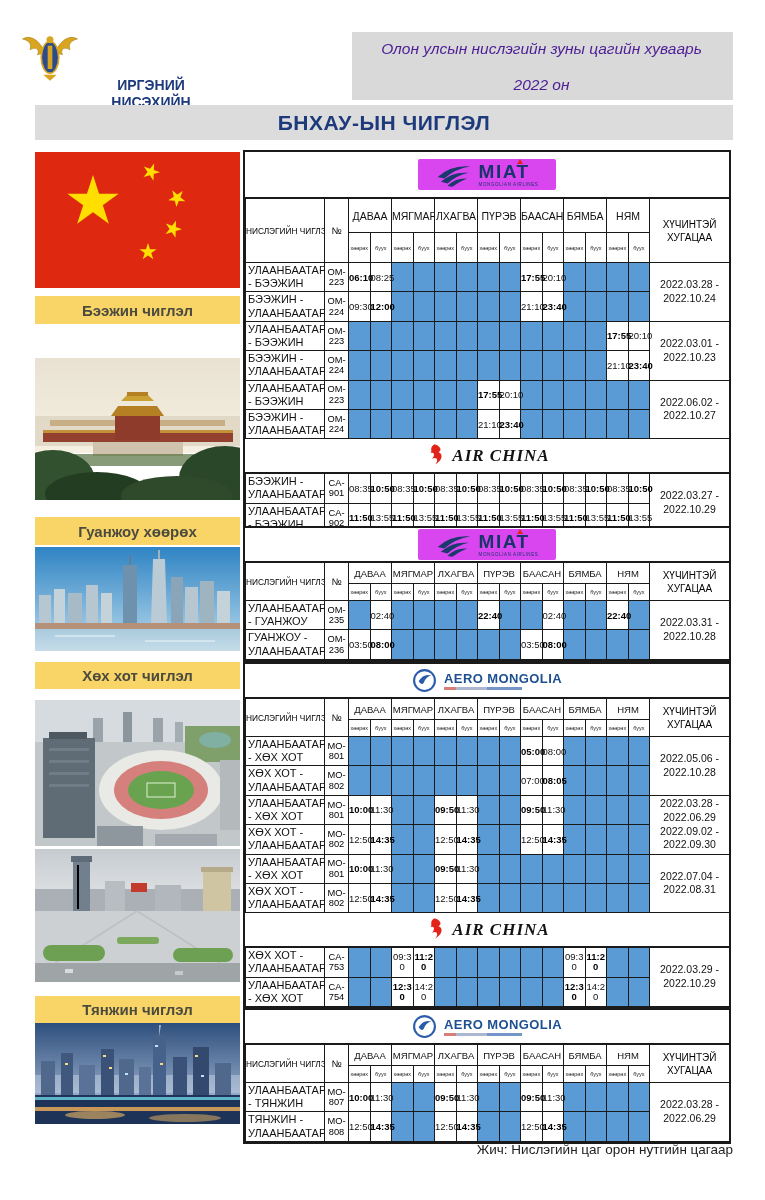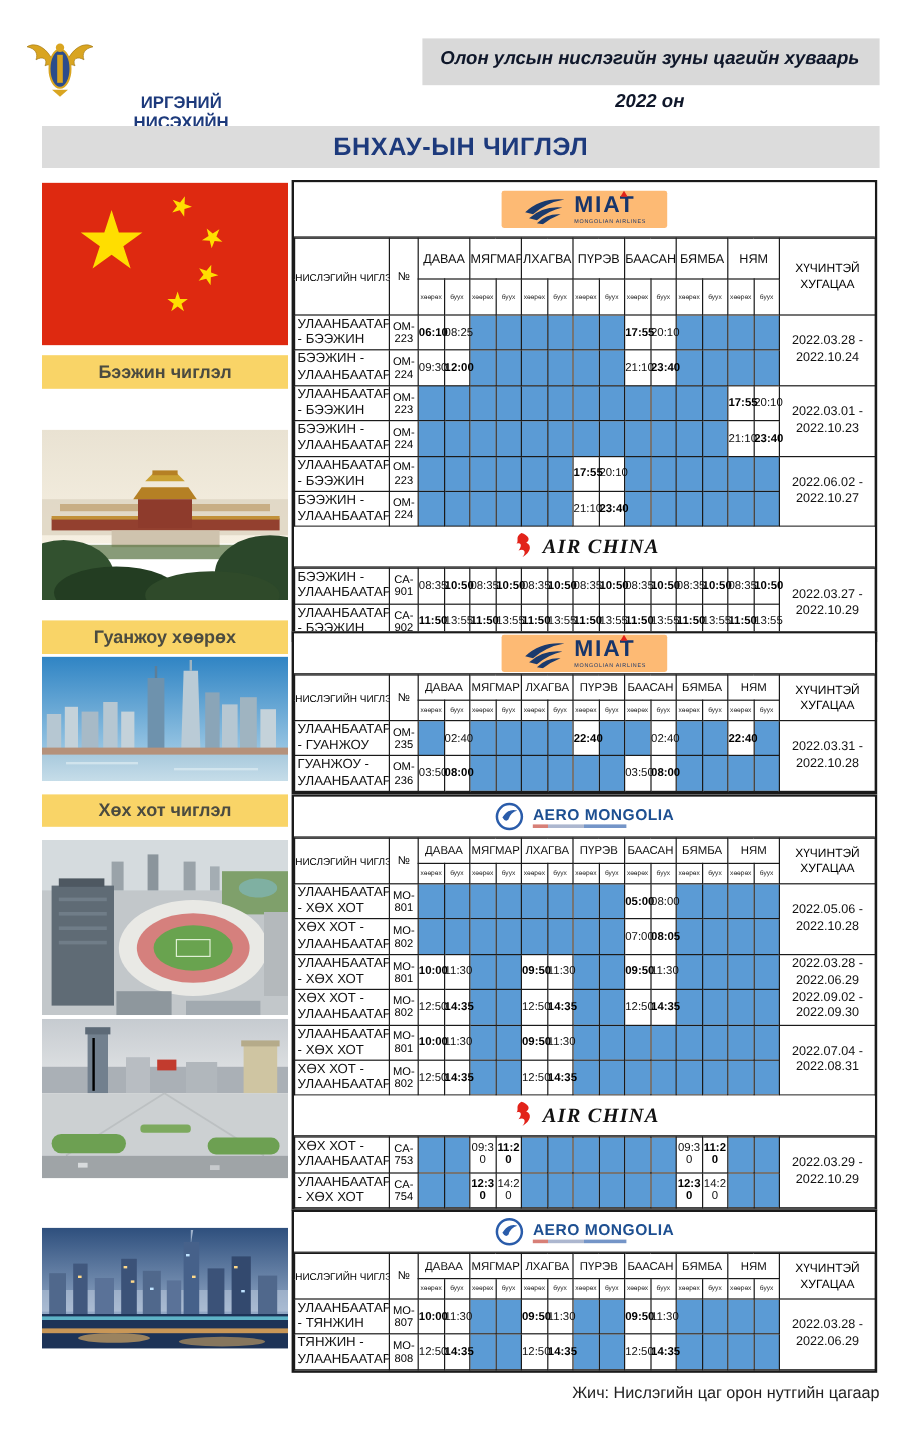--- a/index.html
+++ b/index.html
@@ -3,22 +3,22 @@
 <meta charset="utf-8">
 <style>
   * { margin:0; padding:0; box-sizing:border-box; }
   html,body { width:765px; height:1200px; background:#fff; font-family:"Liberation Sans", sans-serif; }
   .page { position:relative; width:765px; height:1200px; background:#fff; overflow:hidden; }
 
   
   .emblem { position:absolute; left:20px; top:26px; width:60px; height:56px; }
   .org-name { position:absolute; left:86px; top:42px; width:130px; text-align:center;
               font-weight:bold; font-size:14px; line-height:1.2; color:#1d3a7c;margin-top:35px; }
-  .sched-box { position:absolute; left:352px; top:32px; width:381px; height:39px;
-               background:#d9d9d9; color:#0f172a; font-weight:bold; font-style:italic;
+  .sched-box { position:absolute; left:352px; top:32px; width:381px; height:68px;
+               background:#d9d9d9; color:#4c1d95; font-weight:normal; font-style:italic;
                font-size:15.5px; padding:8px 12px 0 10px; }
   .sched-box .t1 { text-align:center; }
   .sched-box .t2 { text-align:center; margin-top:18px; }
   .section-banner { position:absolute; left:35px; top:105px; width:698px; height:35px;
                     background:#dcdcdc; color:#1d3a7c; font-weight:bold; font-size:21px;
                     display:flex; align-items:center; justify-content:center; letter-spacing:.5px; }
 
   
   .side-item { position:absolute; left:35px; width:205px; overflow:hidden; }
   .side-banner { position:absolute; left:35px; width:205px; background:#f9d467;
@@ -26,21 +26,21 @@
                  display:flex; align-items:center; justify-content:center; }
   .photo svg { display:block; }
 
   
   .block { position:absolute; left:243px; width:488px; border:2px solid #1a1a1a; background:#fff; }
   .blk1 { top:150px; } .blk2 { top:526px; } .blk3 { top:662px; } .blk4 { top:1008px; }
 
   .logo-row { height:34px; border-bottom:1.5px solid #1a1a1a; display:flex; align-items:center;
               justify-content:center; gap:7px; background:#fff; }
   .logo-row.lg { height:46px; }
-  .miat-pill { display:flex; align-items:center; gap:7px; background:#fdba74; padding:3px 18px; border-radius:2px; }
+  .miat-pill { display:flex; align-items:center; gap:7px; background:#d946ef; padding:3px 18px; border-radius:2px; }
   .miat-word { font-size:19px; font-weight:bold; color:#17356b; letter-spacing:1.5px; line-height:1; position:relative; }
   .miat-dot { position:absolute; top:-3px; right:15px; width:0; height:0;
               border-left:3px solid transparent; border-right:3px solid transparent;
               border-bottom:5px solid #e2231a; }
   .miat-sub { font-size:4.5px; color:#17356b; letter-spacing:.6px; text-align:center; margin-top:1px; }
   .ac-word { font-family:"Liberation Serif", serif; font-style:italic; font-weight:bold;
              font-size:17px; color:#121212; letter-spacing:1px; }
   .am-stack { display:flex; flex-direction:column; align-items:flex-start; }
   .am-word { font-size:13px; font-weight:bold; color:#1d4f91; letter-spacing:.4px; line-height:1; }
   .am-tag { height:3px; width:78px; margin-top:2px; opacity:.65;
@@ -59,21 +59,21 @@
   th.numh { font-size:9.5px; }
   th.valh { font-size:10px; line-height:1.3; }
   td.dir { font-size:11px; text-align:left; padding:1px 2px; line-height:1.2; color:#111; }
   td.num { font-size:9.3px; line-height:1.1; }
   td.time { font-size:9.5px; white-space:nowrap; overflow:visible; color:#111; }
   td.time.b { font-weight:bold; color:#000; }
   td.time.wrap { white-space:normal; word-break:break-all; line-height:1.05; }
   td.blue { background:#5b9bd5; }
   td.val { font-size:10.5px; line-height:1.3; color:#111; }
 
-  .footer-note { position:absolute; top:1142px; right:32px; font-size:13.5px; color:#222;margin-top:11px; }
+  .footer-note { position:absolute; top:1142px; right:32px; font-size:13.5px; color:#222; }
 </style>
 </head>
 <body>
 
 <div class="page">
 
   <svg class="emblem" viewBox="0 0 72 66" preserveAspectRatio="xMidYMid meet">
     <path d="M34 46 C30 20 14 8 3 15 C12 17 14 22 12 28 C19 24 24 27 21 34 C27 31 31 35 31 44 Z" fill="#d9a521" stroke="#9c7210" stroke-width="0.6"></path>
     <path d="M38 46 C42 20 58 8 69 15 C60 17 58 22 60 28 C53 24 48 27 51 34 C45 31 41 35 41 44 Z" fill="#d9a521" stroke="#9c7210" stroke-width="0.6"></path>
     <ellipse cx="36" cy="37" rx="10.5" ry="19" fill="#2b4c8c" stroke="#d9a521" stroke-width="2"></ellipse>
@@ -228,20 +228,23 @@
       <line x1="102" y1="62" x2="185" y2="114" stroke="#bcc0c2" stroke-width="1.5"></line>
       <rect x="8" y="96" width="62" height="16" rx="8" fill="#6da052"></rect>
       <rect x="138" y="99" width="60" height="14" rx="7" fill="#6da052"></rect>
       <rect x="82" y="88" width="42" height="7" rx="3" fill="#7ca95e"></rect>
       <rect y="114" width="205" height="19" fill="#9fa4a7"></rect>
       <rect x="30" y="120" width="8" height="4" fill="#d8dbdd"></rect>
       <rect x="140" y="122" width="8" height="4" fill="#c7cacd"></rect>
     </svg>
   </div>
 
+  <div class="side-banner" style="top:996px;height:27px;">
+    <span>Тянжин чиглэл</span>
+  </div>
 
   <div class="side-item photo" style="top:1023px;height:101px;">
     <svg width="205" height="101" viewBox="0 0 205 101" preserveAspectRatio="none">
       <defs>
         <linearGradient id="tjsky" x1="0" y1="0" x2="0" y2="1">
           <stop offset="0" stop-color="#2e4f7d"></stop>
             <stop offset="1" stop-color="#93a9c6"></stop>
         </linearGradient>
       </defs>
       <rect width="205" height="72" fill="url(#tjsky)"></rect>

